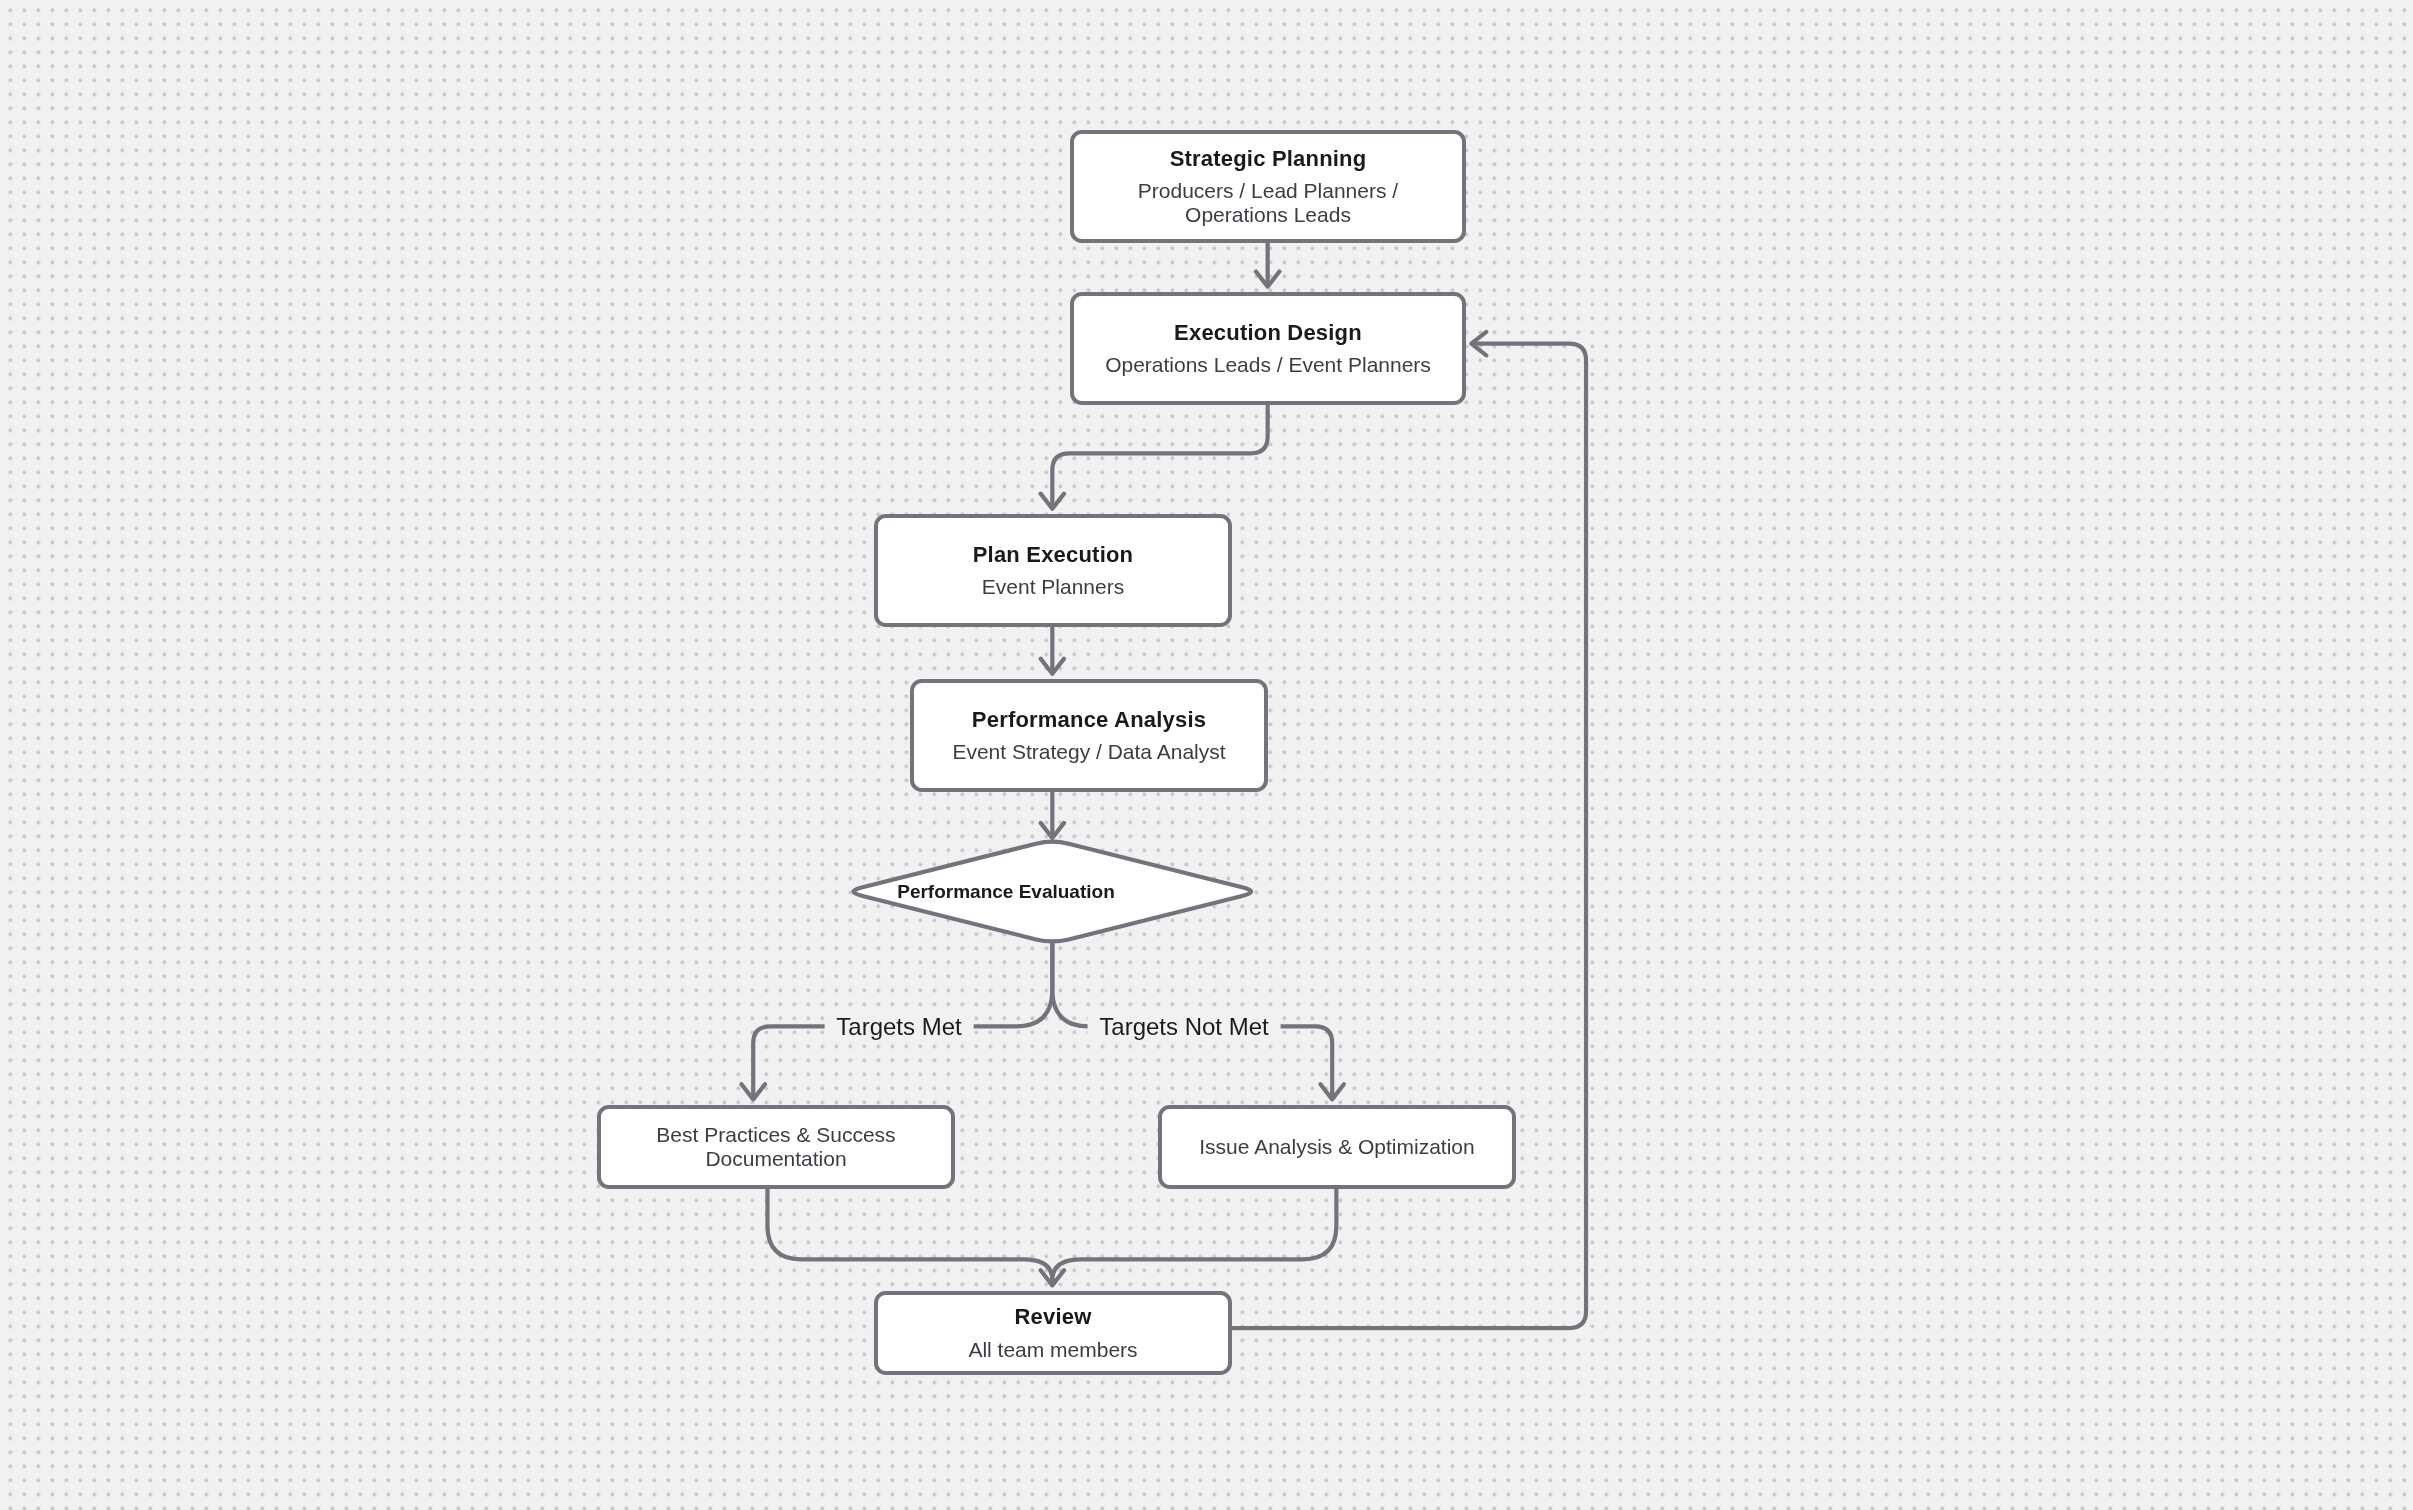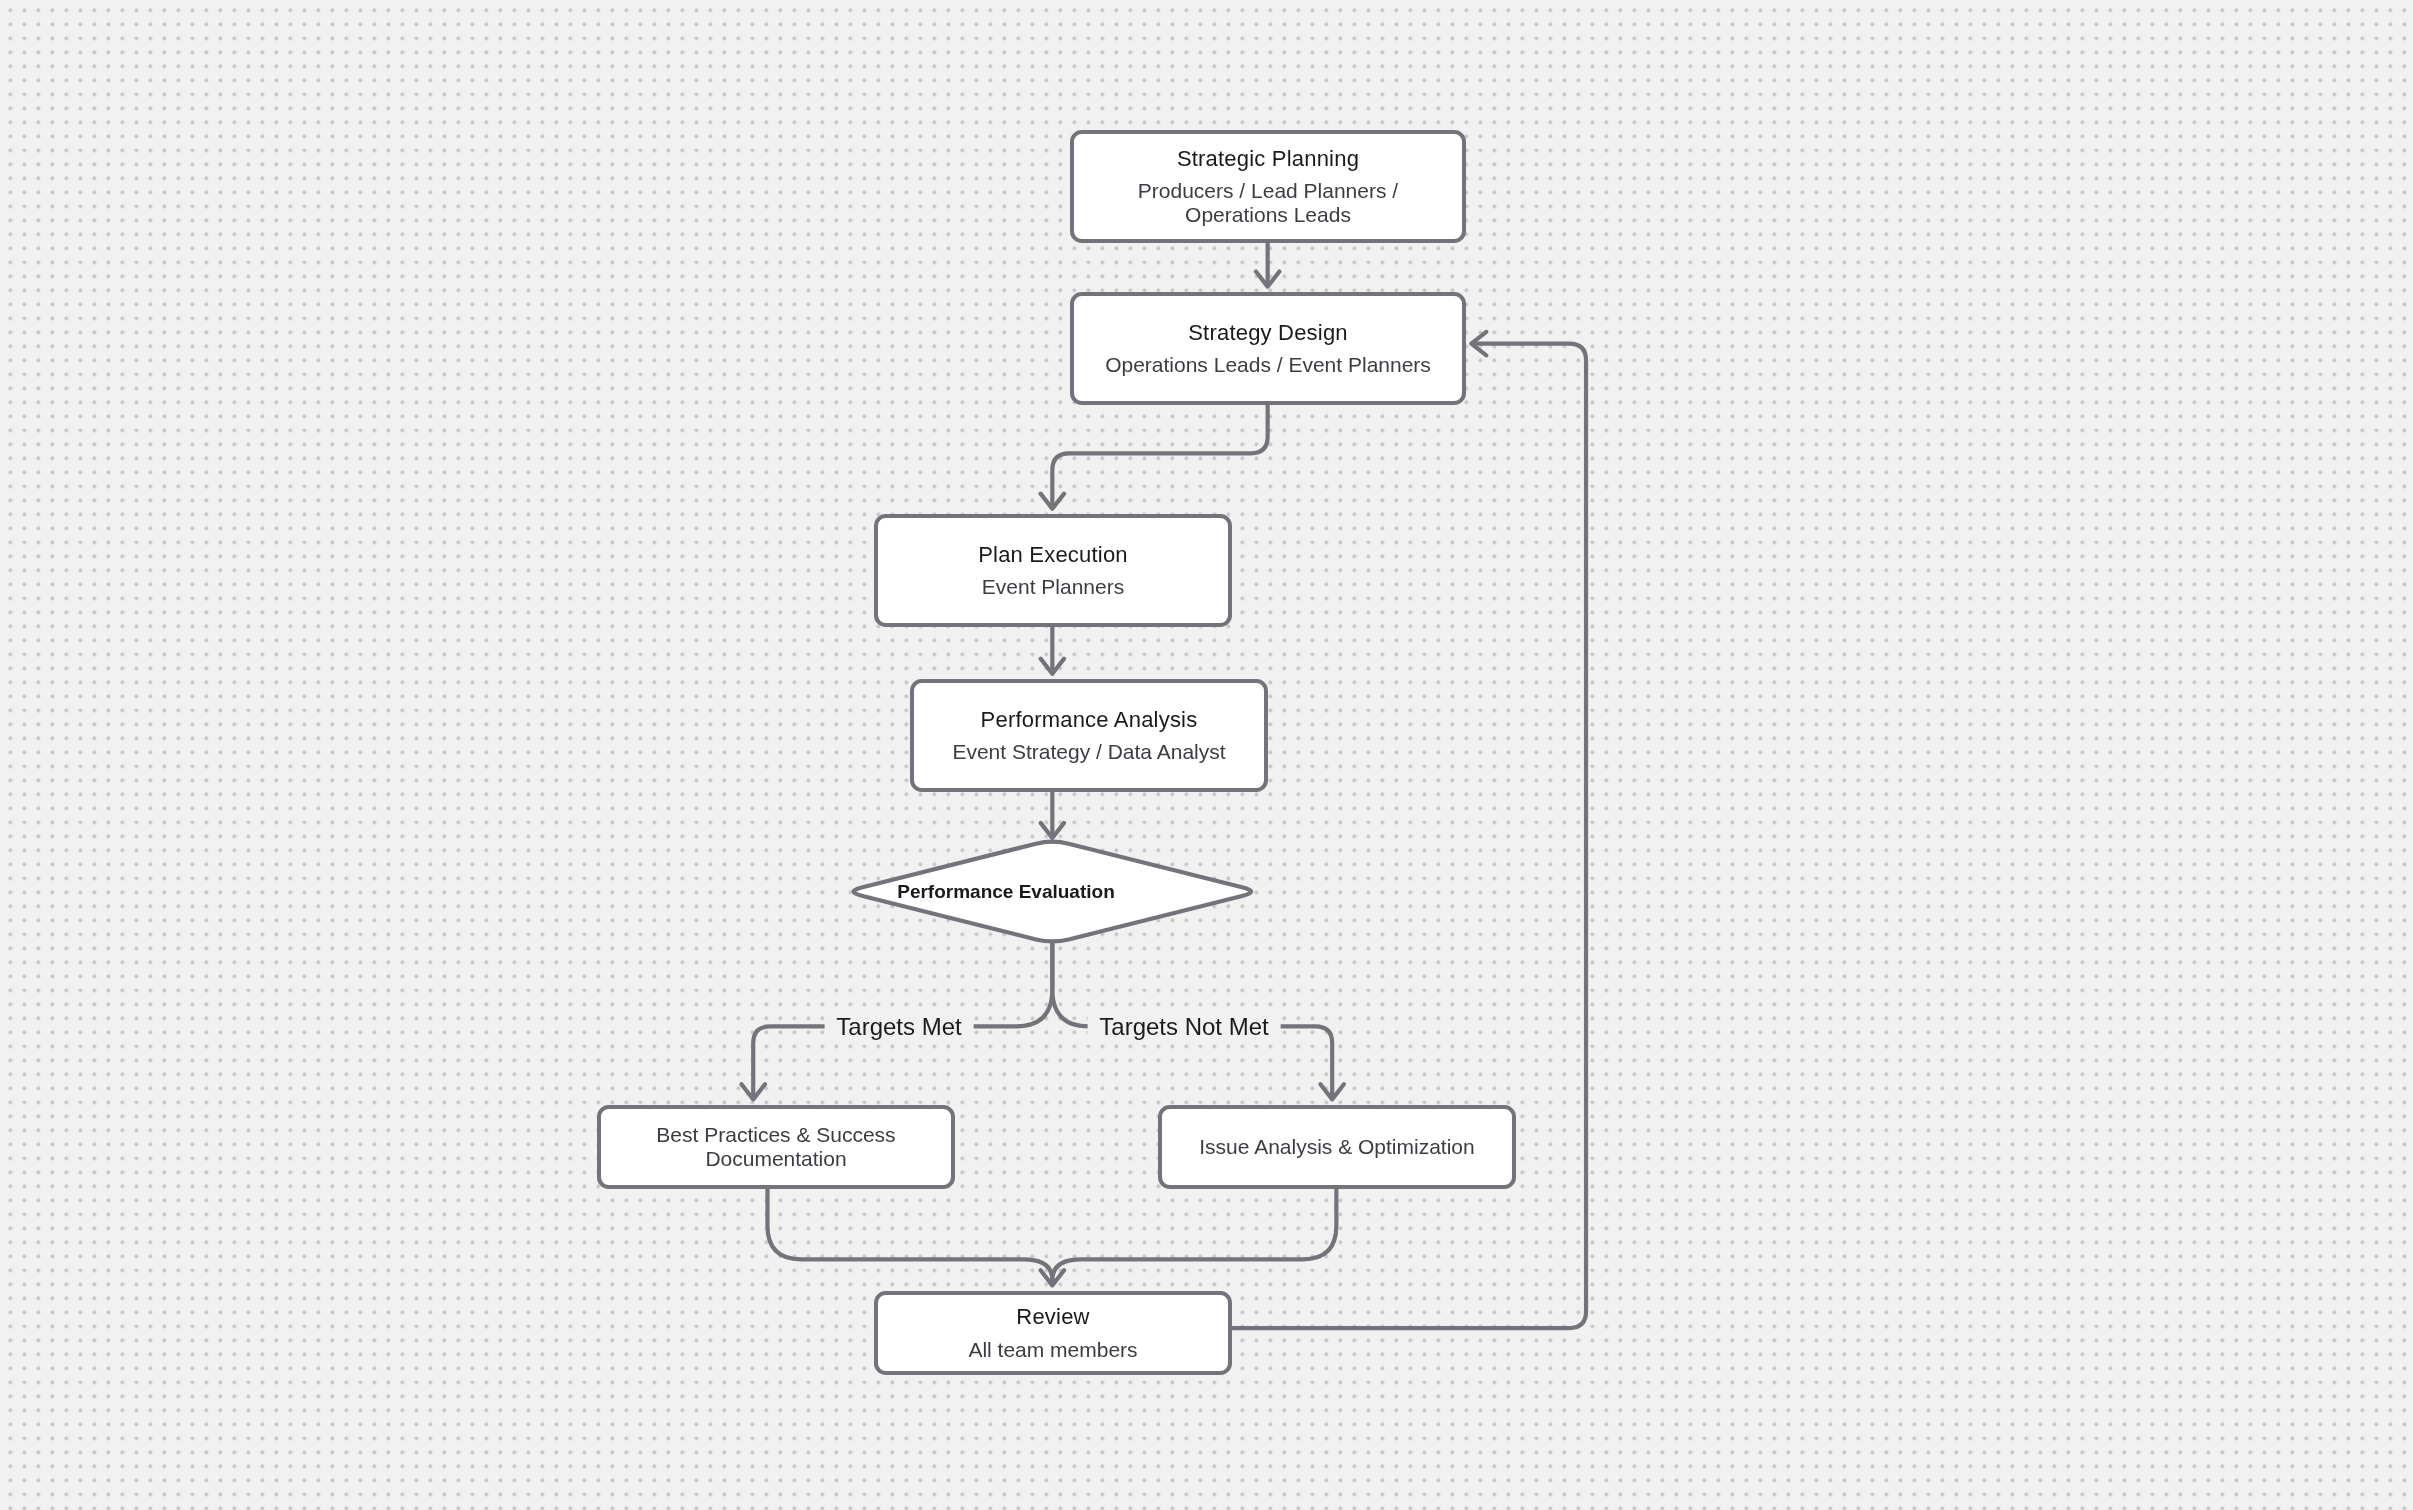--- a/index.html
+++ b/index.html
@@ -49,21 +49,21 @@
     display: flex;
     flex-direction: column;
     align-items: center;
     justify-content: center;
     text-align: center;
     gap: 7.5px;
     padding: 6.7px 13.4px;
   }
   .node .title {
     font-size: 22px;
-    font-weight: 400;
+    font-weight: 700;
     color: var(--title-text);
     letter-spacing: 0.2px;
   }
   .node .subtitle {
     font-size: 21px;
     font-weight: 400;
     color: var(--subtitle-text);
   }
   .node .single {
     font-size: 21px;
@@ -126,21 +126,21 @@
 
     <path class="shape" d="M1275.4 1006.9 L1483.6 1059.1 Q1503 1064 1483.6 1068.9 L1275.4 1121.1 Q1256 1126 1236.6 1121.1 L1028.4 1068.9 Q1009 1064 1028.4 1059.1 L1236.6 1006.9 Q1256 1002 1275.4 1006.9 Z"></path>
   </svg>
 
   <div class="node" style="left:1070px; top:130px; width:396px; height:113px;">
     <span class="title">Strategic Planning</span>
     <span class="subtitle">Producers / Lead Planners / Operations Leads</span>
   </div>
 
   <div class="node" style="left:1070px; top:292px; width:396px; height:113px;">
-    <span class="title">Strategy Design</span>
+    <span class="title">Execution Design</span>
     <span class="subtitle">Operations Leads / Event Planners</span>
   </div>
 
   <div class="node" style="left:874px; top:514px; width:358px; height:113px;">
     <span class="title">Plan Execution</span>
     <span class="subtitle">Event Planners</span>
   </div>
 
   <div class="node" style="left:874px; top:679px; width:358px; height:113px;margin-left:36px;">
     <span class="title">Performance Analysis</span>

